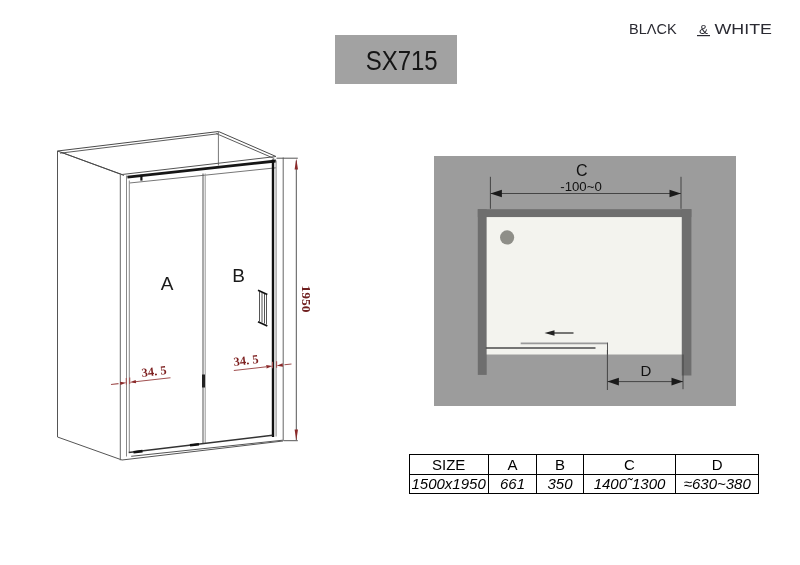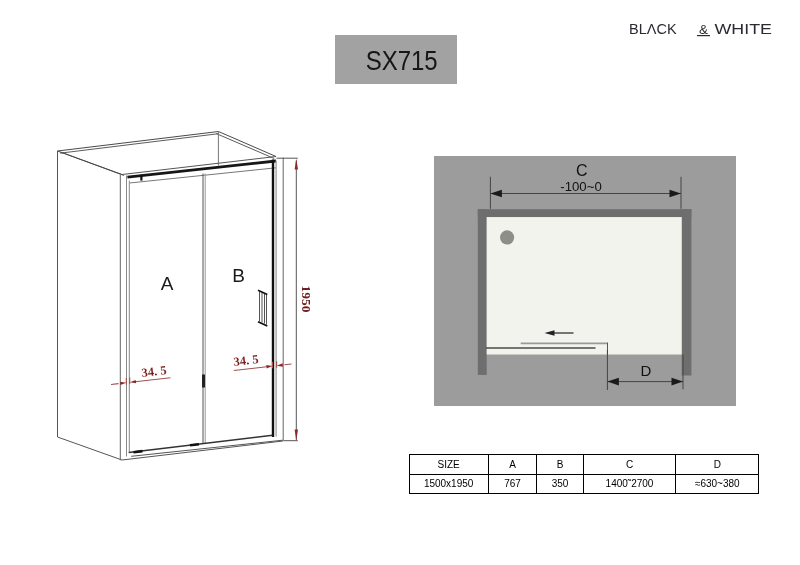--- a/index.html
+++ b/index.html
@@ -1,18 +1,18 @@
 <!DOCTYPE html>
 <html><head>
 <meta charset="utf-8">
 <style>
   html,body{margin:0;padding:0;background:#fff;}
   #page{position:relative;width:800px;height:565px;background:#ffffff;font-family:"Liberation Sans",sans-serif;overflow:hidden;}
   #page svg{position:absolute;left:0;top:0;}
-  .cell{border:1px solid #000;text-align:center;font-size:10px;color:#000;padding:0;}
+  .cell{border:1px solid #000;text-align:center;font-size:15px;color:#000;padding:0;}
 </style>
 </head>
 <body>
 <div id="page">
 
 <div style="position:absolute;left:335px;top:35px;width:122px;height:49px;background:#a2a2a2;"></div>
 <svg width="800" height="565" viewBox="0 0 800 565">
   <text x="401.7" y="69.9" font-size="28" fill="#161616" text-anchor="middle" textLength="72" lengthAdjust="spacingAndGlyphs" font-family="Liberation Sans, sans-serif">SX715</text>
 </svg>
 
@@ -163,24 +163,24 @@
 <div style="position:absolute;left:408.7px;top:453.9px;">
   <table style="border-collapse:collapse;table-layout:fixed;">
     <tbody>
           <tr style="height:19.9px;">
       <td class="cell" style="width:77.9px;">SIZE</td>
       <td class="cell" style="width:47.8px;">A</td>
       <td class="cell" style="width:45.3px;">B</td>
       <td class="cell" style="width:91.7px;">C</td>
       <td class="cell" style="width:81.8px;">D</td>
     </tr>
-    <tr style="height:19px;">
+    <tr style="height:19px;font-style:italic;">
       <td class="cell">1500x1950</td>
-      <td class="cell">767</td>
+      <td class="cell">661</td>
       <td class="cell">350</td>
-      <td class="cell">1400˜2700</td>
+      <td class="cell">1400˜1300</td>
       <td class="cell">≈630~380</td>
     </tr>
   </tbody>
       </table>
 </div>
 
 </div>
 
 </body></html>

